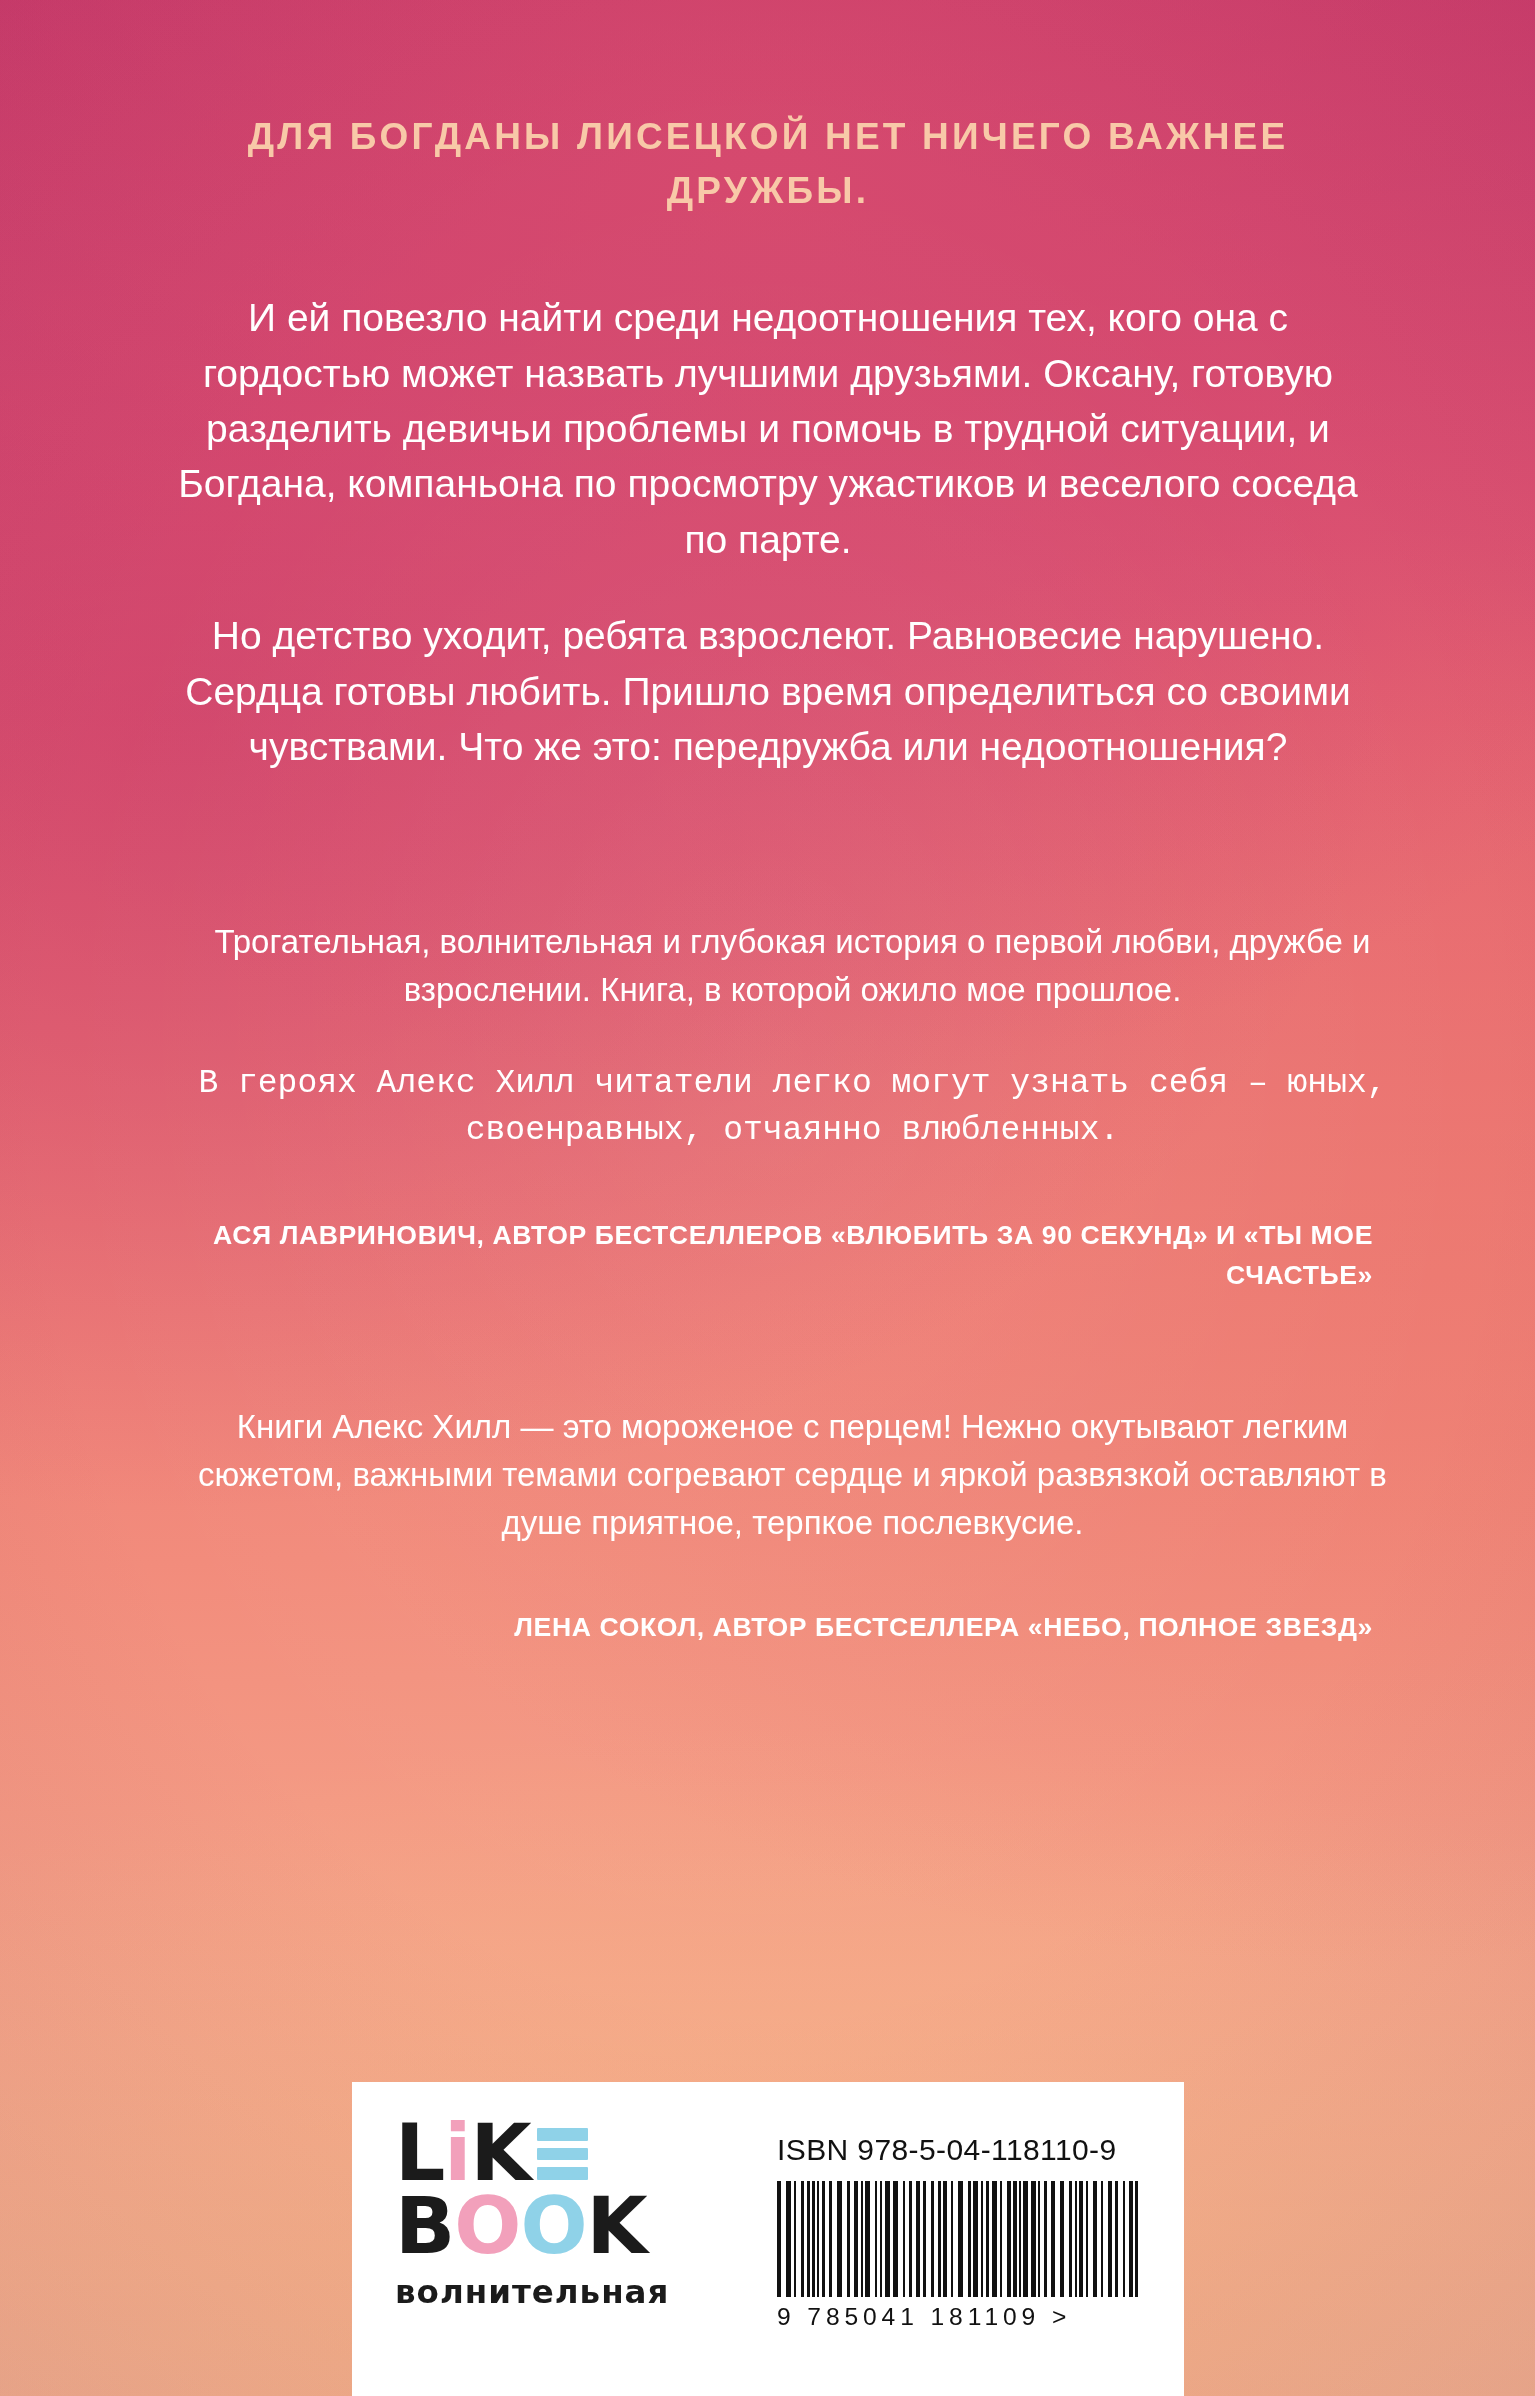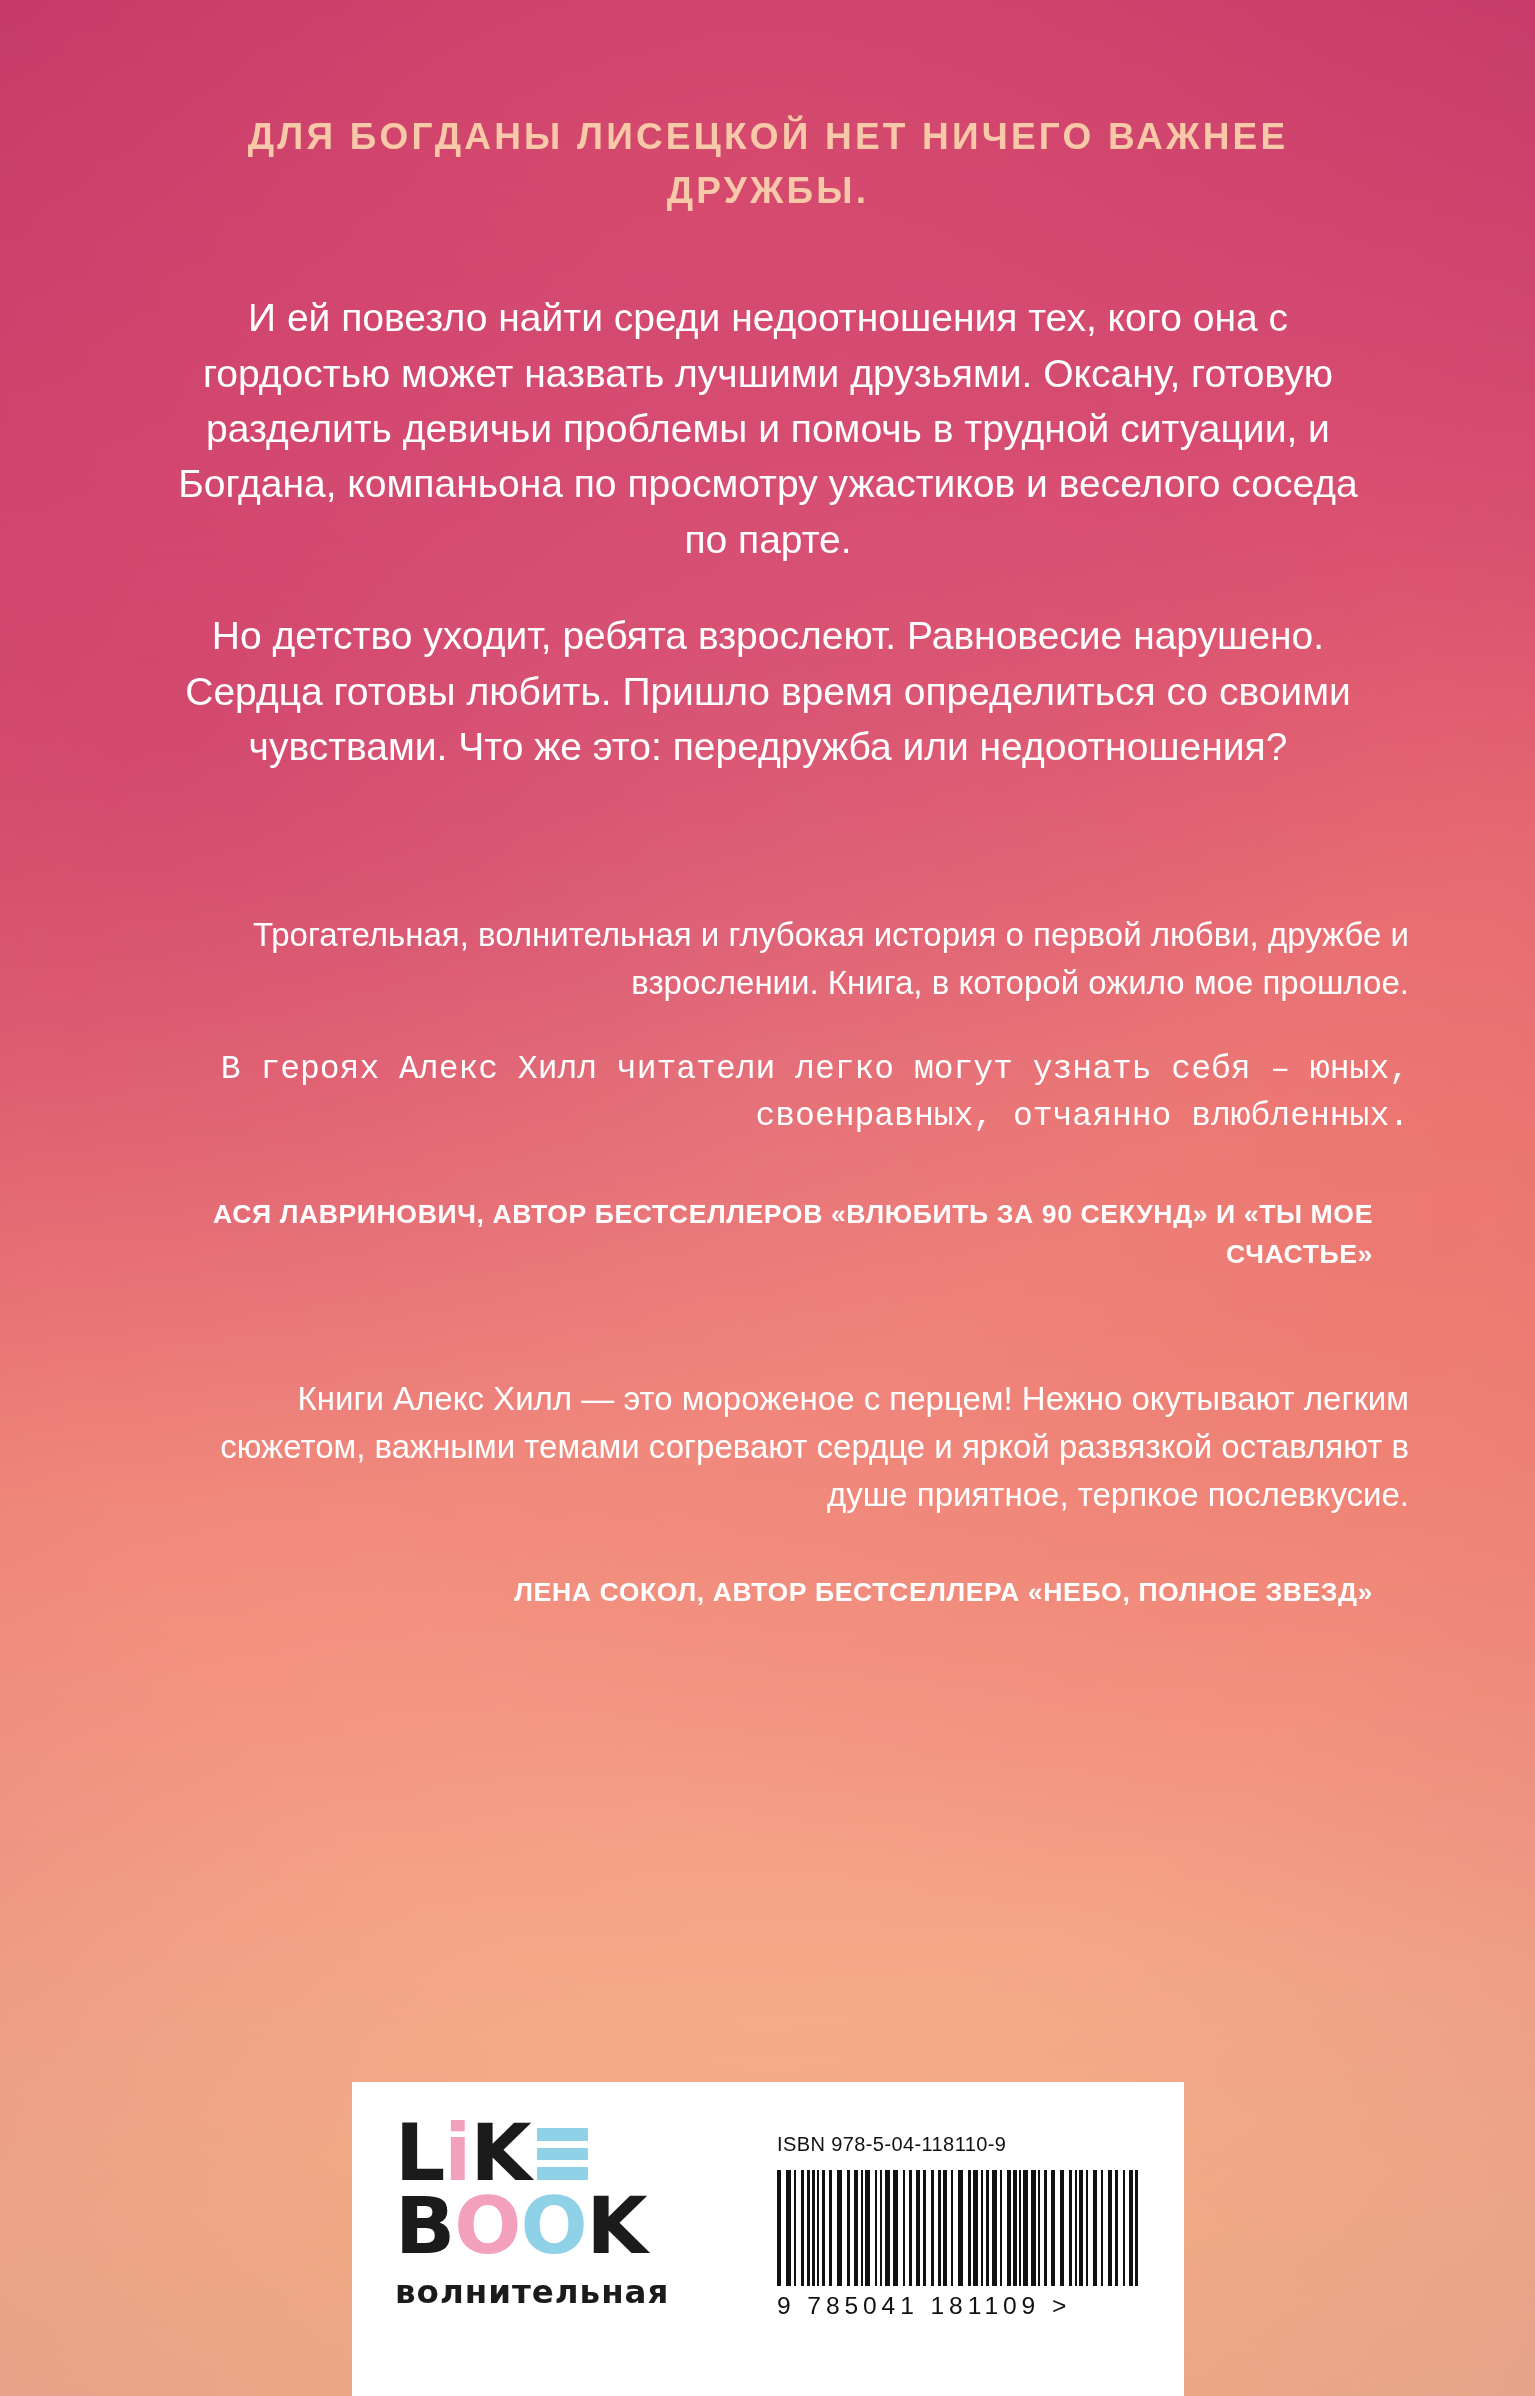--- a/index.html
+++ b/index.html
@@ -90,22 +90,22 @@
     max-width: 1300px;
     display: flex;
     flex-direction: column;
     align-items: flex-start;
   }
 
   .blurb-text {
     color: #ffffff;
     font-size: 33px;
     line-height: 1.45;
-    text-align: right;
-    margin: 9px;
+    text-align: center;
+    margin: 16px;
     padding-left: 49px;
   }
 
   .blurb-text + .blurb-text {
     margin-top: 29.6px;
     font-family: Liberation Mono, monospace;
   }
 
   .attribution {
     align-self: flex-end;
@@ -193,21 +193,21 @@
     margin-left: auto;
     padding-top: 21.7px;
     width: 374px;
     display: flex;
     flex-direction: column;
     align-items: flex-start;
   }
 
   .isbn-text {
     font-family: "Liberation Sans", sans-serif;
-    font-size: 20px;
+    font-size: 30px;
     color: #111;
     letter-spacing: 0.4px;
     margin-bottom: 13.8px;
   }
 
   .barcode {
     display: flex;
     align-items: flex-end;
     height: 116px;
     gap: 0;

